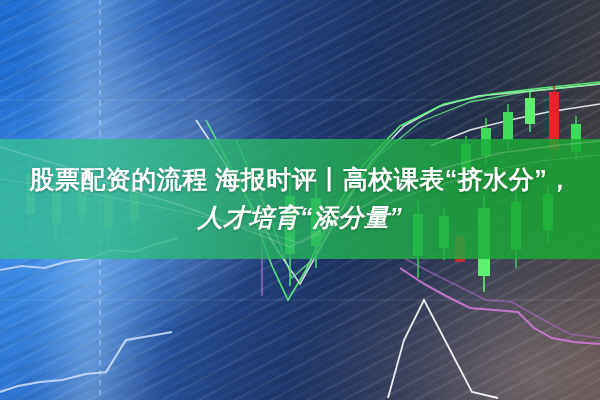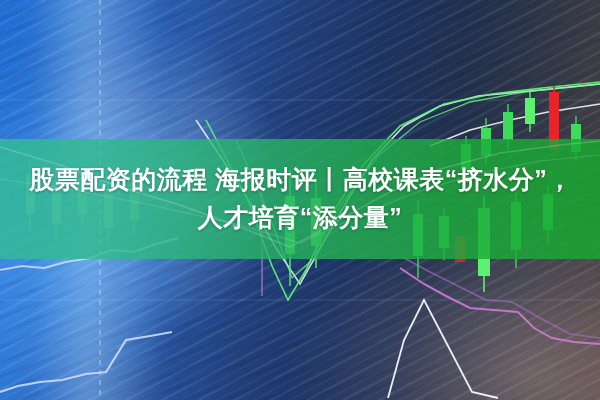--- a/index.html
+++ b/index.html
@@ -111,21 +111,21 @@
     text-align: center;
     color: #ffffff;
     font-size: 25px;
     font-weight: bold;
     line-height: 38px;
     letter-spacing: 0.5px;
     text-shadow: 0 1px 3px rgba(0,0,0,0.30);
     white-space: nowrap;
   }
   .line1 { display: block; padding-left: 2px; }
-  .line2 { display: block; }
+  .line2 { display: block; font-style: italic; }
 </style>
 </head>
 <body>
 
 <div id="stage">
 
   <div class="bg-base"></div>
   <div class="rays"></div>
   <div class="rays2"></div>
   <div class="warm-glow"></div>

